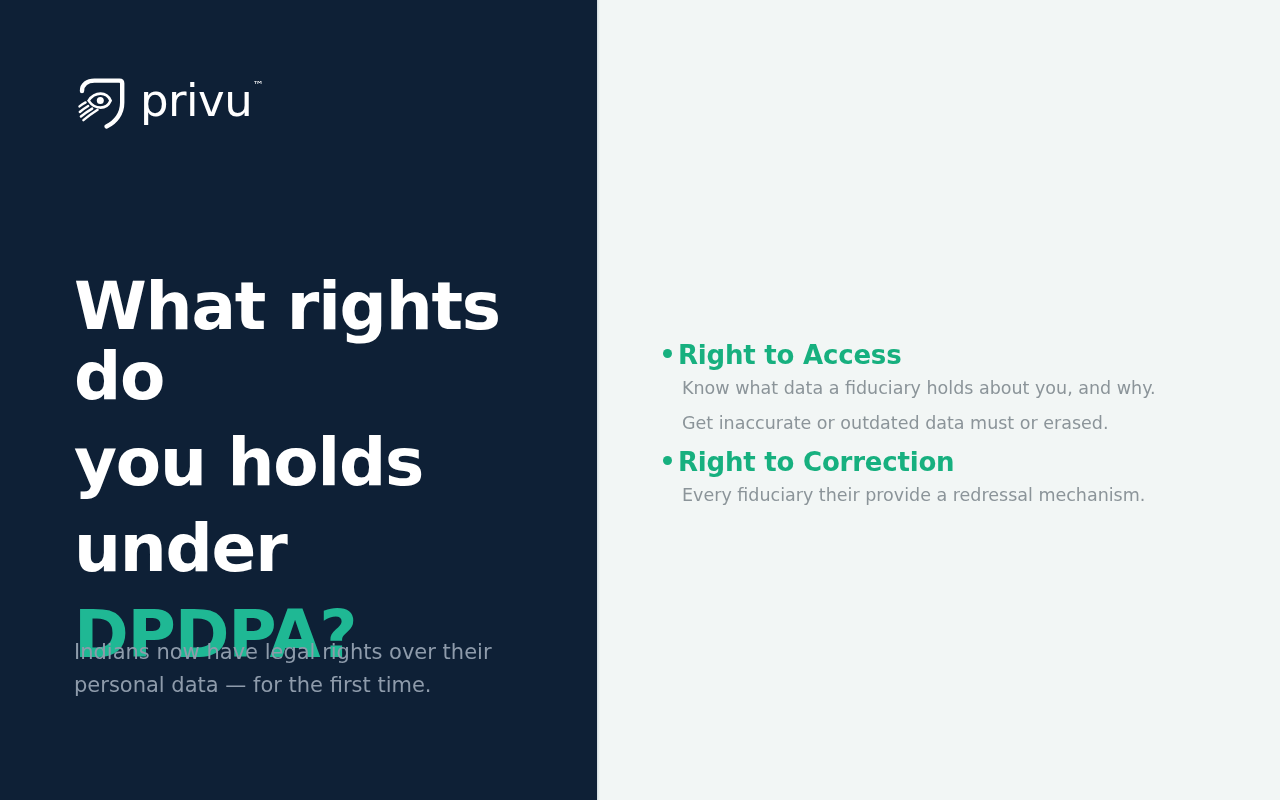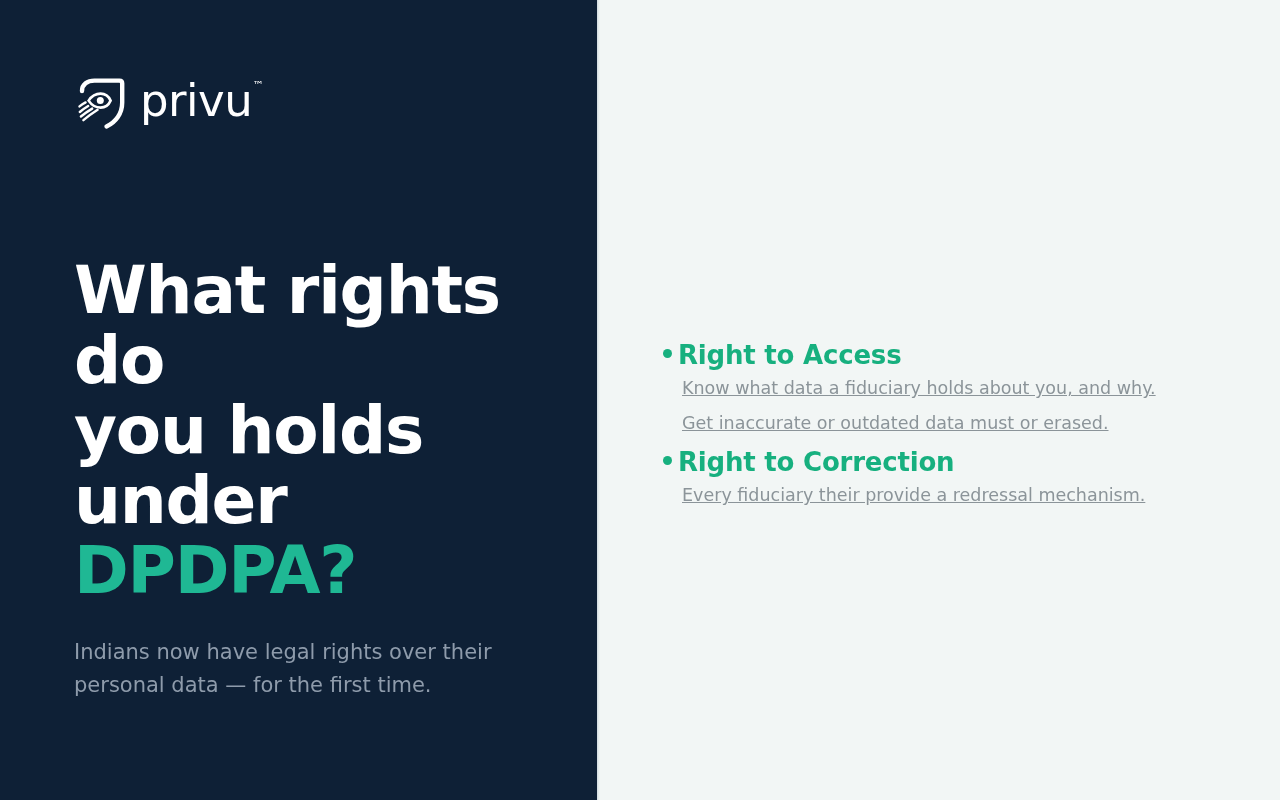--- a/index.html
+++ b/index.html
@@ -79,20 +79,21 @@
     font-weight: 700;
     line-height: 1.06;
     letter-spacing: -1.2px;
     color: #ffffff;
   }
   .headline .accent {
     color: #1fb894;
   }
   .headline .line {
     display: block;
+    margin-top: 16px;
   }
 
   .subtitle {
     position: absolute;
     left: 74px;
     top: 636px;
     width: 420px;
     margin: 0;
     font-family: "DejaVu Sans", sans-serif;
     font-size: 21px;
@@ -156,21 +157,20 @@
     position: relative;
     top: -6px;
   }
   .right-desc {
     margin: 4px 0 9px 19px;
     font-family: "DejaVu Sans", sans-serif;
     font-size: 17.5px;
     font-weight: 400;
     line-height: 1.45;
     color: #8b9499;
-    text-decoration: underline;
   }
 </style>
 </head>
 <body>
 
 <div class="slide">
 
   <section class="left-panel">
 
     <div class="brand">

